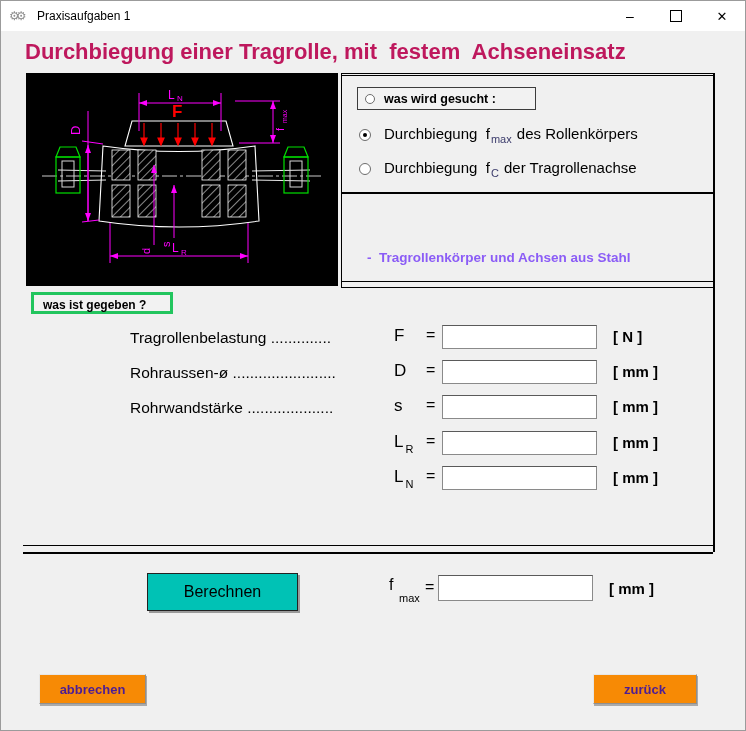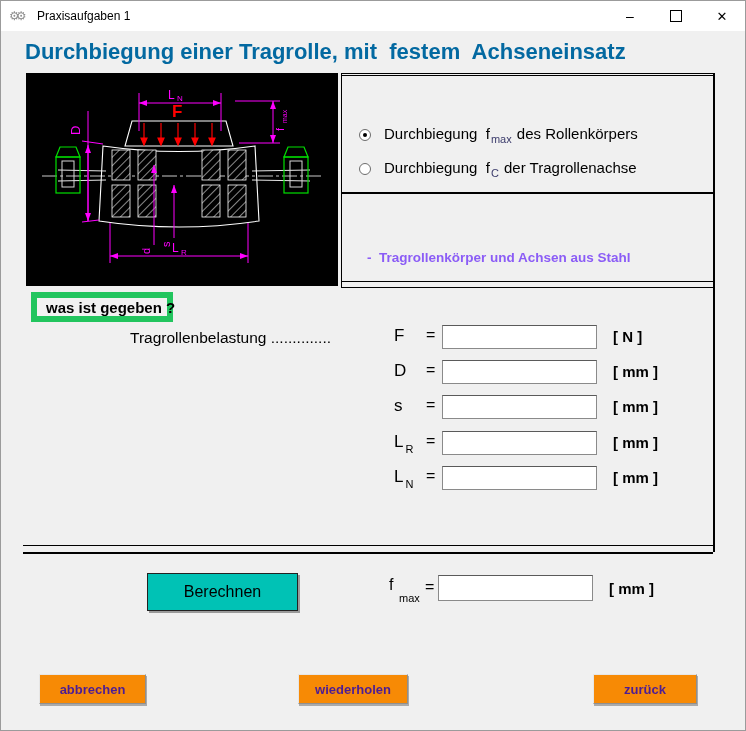--- a/index.html
+++ b/index.html
@@ -12,21 +12,21 @@
   #window-title{position:absolute;left:36px;top:8px;font-size:12px;color:#000;}
   .tb-btn{position:absolute;top:0;width:46px;height:30px;display:flex;align-items:center;justify-content:center;cursor:default;}
   #min-btn{left:606px;}
   #max-btn{left:652px;}
   #close-btn{left:698px;}
   #min-btn span{font-size:14px;line-height:10px;color:#000;}
   #max-glyph{width:10px;height:10px;border:1px solid #000;}
   #close-btn span{font-size:13px;color:#000;}
 
   
-  #page-title{position:absolute;left:24px;top:38px;font-size:22px;font-weight:bold;color:#0369a1;}
+  #page-title{position:absolute;left:24px;top:38px;font-size:22px;font-weight:bold;color:#be185d;}
 
   
   #diagram-panel{position:absolute;left:25px;top:72px;width:312px;height:213px;background:#000;}
 
   
   #search-frame{position:absolute;left:340px;top:72px;width:372px;height:212px;border-left:1px solid #000;border-top:3px double #000;}
   #panel-right-border{position:absolute;left:712px;top:72px;width:2px;height:479px;background:#000;}
   #divider-search-bottom{position:absolute;left:341px;top:191px;width:371px;height:2px;background:#000;}
   #divider-note-bottom{position:absolute;left:341px;top:280px;width:371px;height:5px;border-top:1px solid #000;border-bottom:1px solid #000;}
   #divider-form-bottom{position:absolute;left:22px;top:544px;width:690px;height:6px;border-top:1px solid #000;border-bottom:2px solid #000;}
@@ -37,21 +37,21 @@
   .radio.small{width:10px;height:10px;}
   .radio .dot{position:absolute;left:3px;top:3px;width:4px;height:4px;border-radius:50%;background:#000;}
   #search-header-label{font-size:12.5px;font-weight:bold;color:#000;}
   .opt{position:absolute;left:358px;display:flex;align-items:flex-start;}
   .opt .radio{margin-top:4px;}
   .optlabel{margin-left:13px;font-size:15px;color:#000;}
   .osub{font-size:11px;position:relative;top:4px;color:#3b3b6b;padding:0 1px;}
   #steel-note{position:absolute;left:366px;top:249px;font-size:13.5px;font-weight:bold;color:#8b5cf6;}
 
   
-  #given-header-box{position:absolute;left:30px;top:291px;width:142px;height:30px;border:6px solid #22c55e;background:#f2f2f2;font-size:15px;font-weight:bold;line-height:20px;padding-left:9px;box-sizing:border-box;}
+  #given-header-box{position:absolute;left:30px;top:291px;width:142px;height:22px;border:3px solid #22c55e;background:#f2f2f2;font-size:12px;font-weight:bold;line-height:20px;padding-left:9px;box-sizing:border-box;}
   .frow{position:absolute;left:4px;width:744px;height:28px;}
   .flabel{position:absolute;left:125px;top:4px;font-size:15.5px;color:#000;}
   .fsym{position:absolute;left:389px;top:1px;font-size:17px;color:#000;}
   .fsym .sub{font-size:11px;position:relative;top:6px;left:2px;}
   .feq{position:absolute;left:421px;top:1px;font-size:16px;color:#000;}
   .field{position:absolute;left:437px;top:0;width:155px;height:24px;box-sizing:border-box;background:#fff;border:1px solid #8a8a8a;border-top-color:#5a5a5a;font-size:15px;padding:1px 4px;font-family:"Liberation Sans",sans-serif;}
   .funit{position:absolute;left:608px;top:3px;font-size:15px;font-weight:bold;color:#000;}
 
   
   #calculate-button{position:absolute;left:146px;top:572px;width:151px;height:38px;background:#00c2b5;border:1px solid #222;box-shadow:2px 2px 0 #9a9a9a;font-size:16px;color:#000;font-family:"Liberation Sans",sans-serif;cursor:pointer;}
@@ -184,20 +184,24 @@
       </g>
     </svg>
   </div>
 
   <div id="search-frame"></div>
   <div id="panel-right-border"></div>
   <div id="divider-search-bottom"></div>
   <div id="divider-note-bottom"></div>
   <div id="divider-form-bottom"></div>
 
+  <div id="search-header-box">
+    <span class="radio small"></span>
+    <span id="search-header-label" class="pre">was wird gesucht :</span>
+  </div>
 
   <div class="opt" style="top:158px;">
     <span class="radio"></span>
     <span class="optlabel"><span class="pre">Durchbiegung  f</span><span class="osub">C</span><span class="pre"> der Tragrollenachse</span></span>
   </div>
   <div class="opt" style="top:124px;">
     <span class="radio">
         <span class="dot"></span>
       </span>
     <span class="optlabel"><span class="pre">Durchbiegung  f</span><span class="osub">max</span><span class="pre"> des Rollenkörpers</span></span>
@@ -209,27 +213,29 @@
 
   <div class="frow" style="top:324px;">
     <span class="flabel pre">Tragrollenbelastung ..............</span>
     <span class="fsym"><span>F</span><span class="sub"></span></span>
     <span class="feq">=</span>
     <input class="field" value="" style="">
     <span class="funit pre">[ N ]</span>
   </div>
 
   <div class="frow" style="top:359px;">
+    <span class="flabel pre">Rohraussen-ø ........................</span>
     <span class="fsym"><span>D</span><span class="sub"></span></span>
     <span class="feq">=</span>
     <input class="field" value="" style="">
     <span class="funit pre">[ mm ]</span>
   </div>
 
   <div class="frow" style="top:394px;">
+    <span class="flabel pre">Rohrwandstärke ....................</span>
     <span class="fsym"><span>s</span><span class="sub"></span></span>
     <span class="feq">=</span>
     <input class="field" value="" style="">
     <span class="funit pre">[ mm ]</span>
   </div>
 
   <div class="frow" style="top:430px;">
     <span class="fsym"><span>L</span><span class="sub">R</span></span>
     <span class="feq">=</span>
     <input class="field" value="" style="">
@@ -244,16 +250,15 @@
   </div>
 
   <button id="calculate-button">Berechnen</button>
   <span id="result-f">f</span>
   <span id="result-sub">max</span>
   <span id="result-eq">=</span>
   <input id="output-fmax" value="" style="">
   <span id="result-unit" class="pre">[ mm ]</span>
 
   <button id="abbrechen-button" class="obtn">abbrechen</button>
-  <button id="wiederholen-button" class="obtn">wiederholen</button>
   <button id="zurueck-button" class="obtn">zurück</button>
 
 </div>
 
 </body></html>

